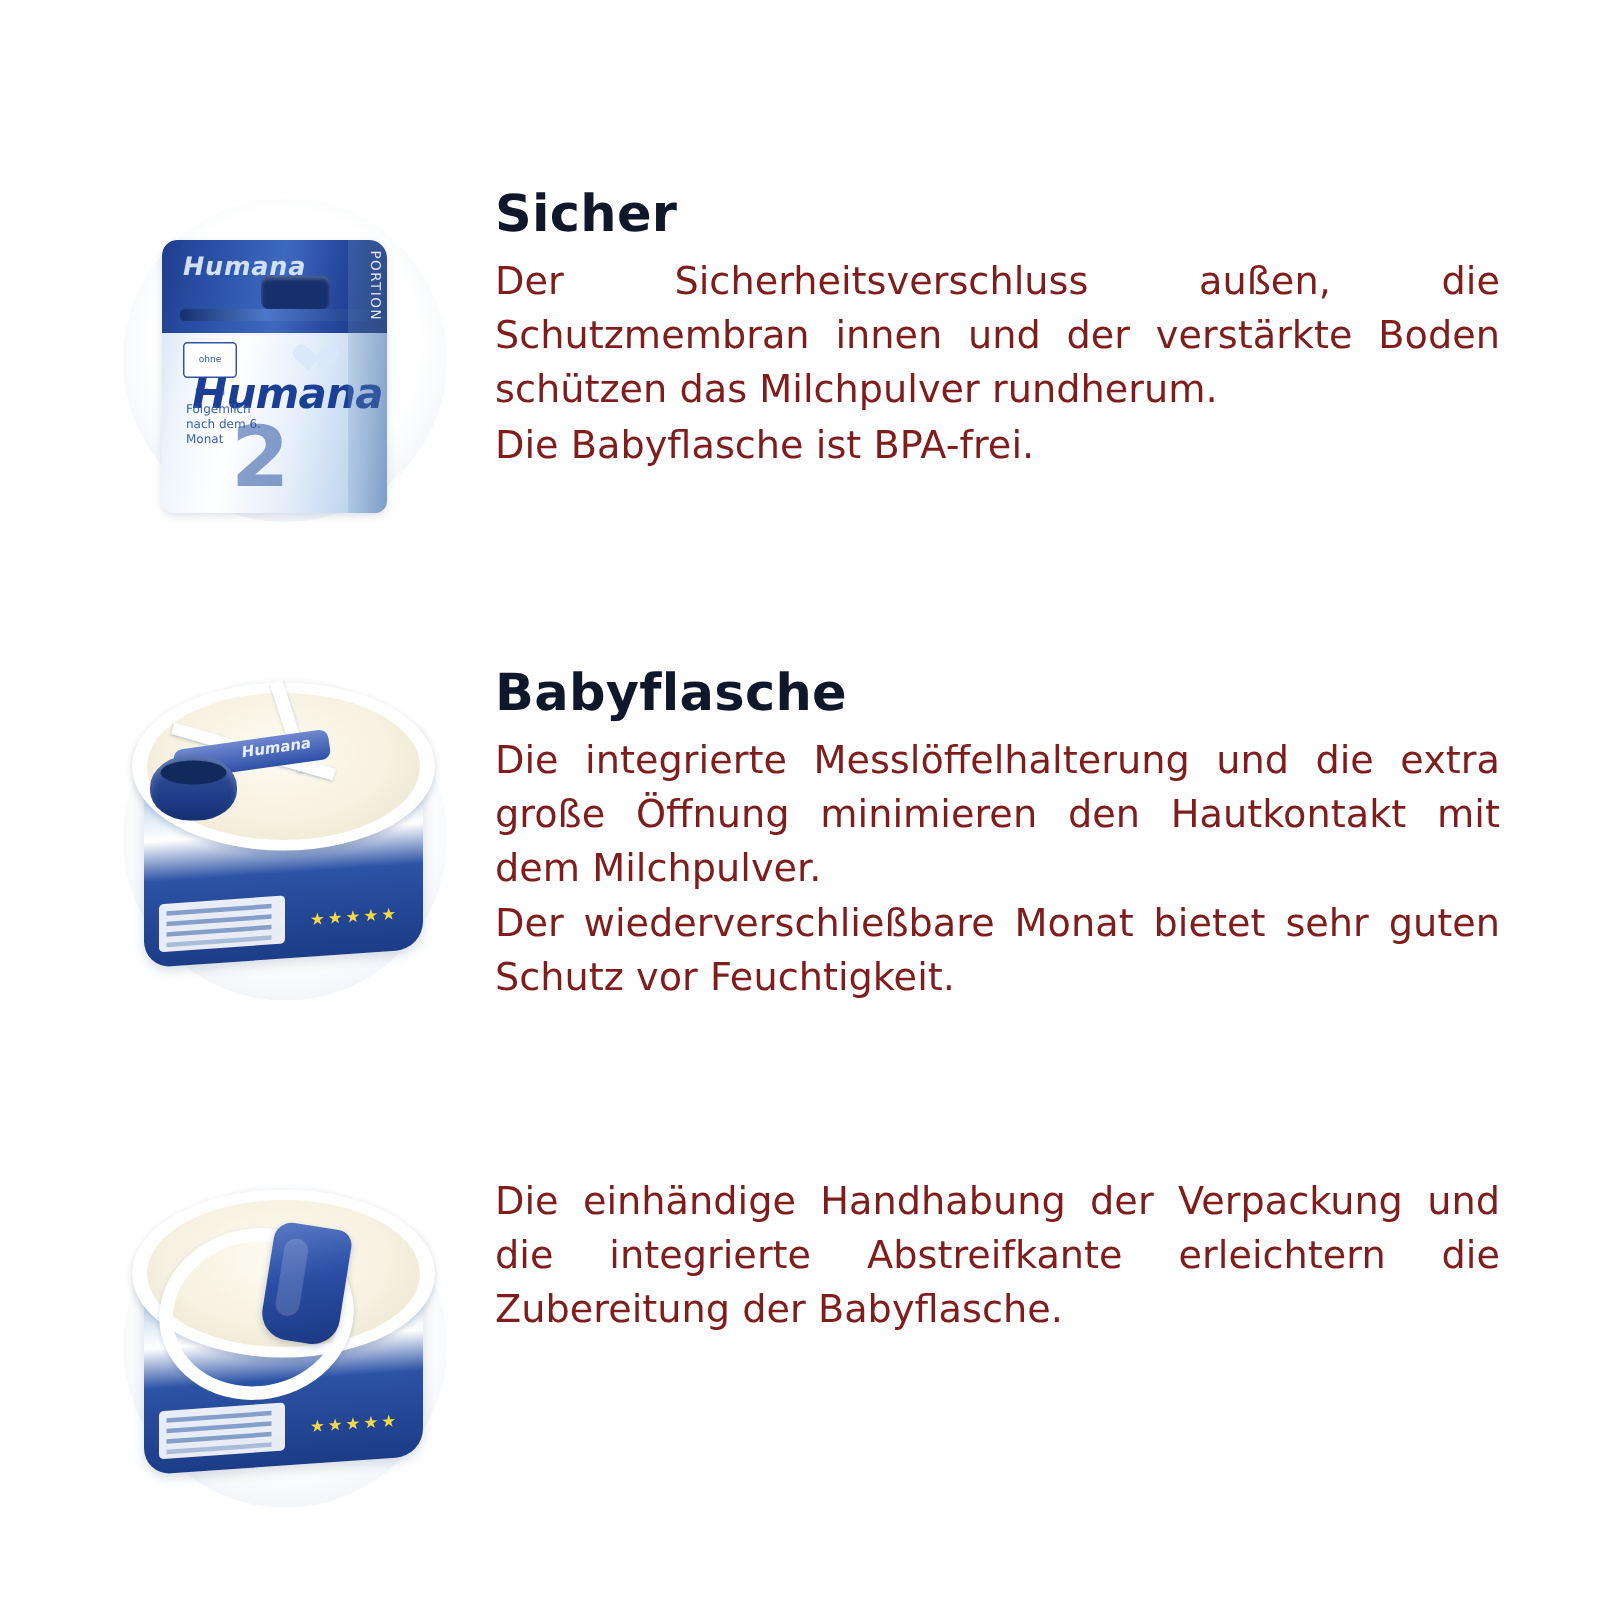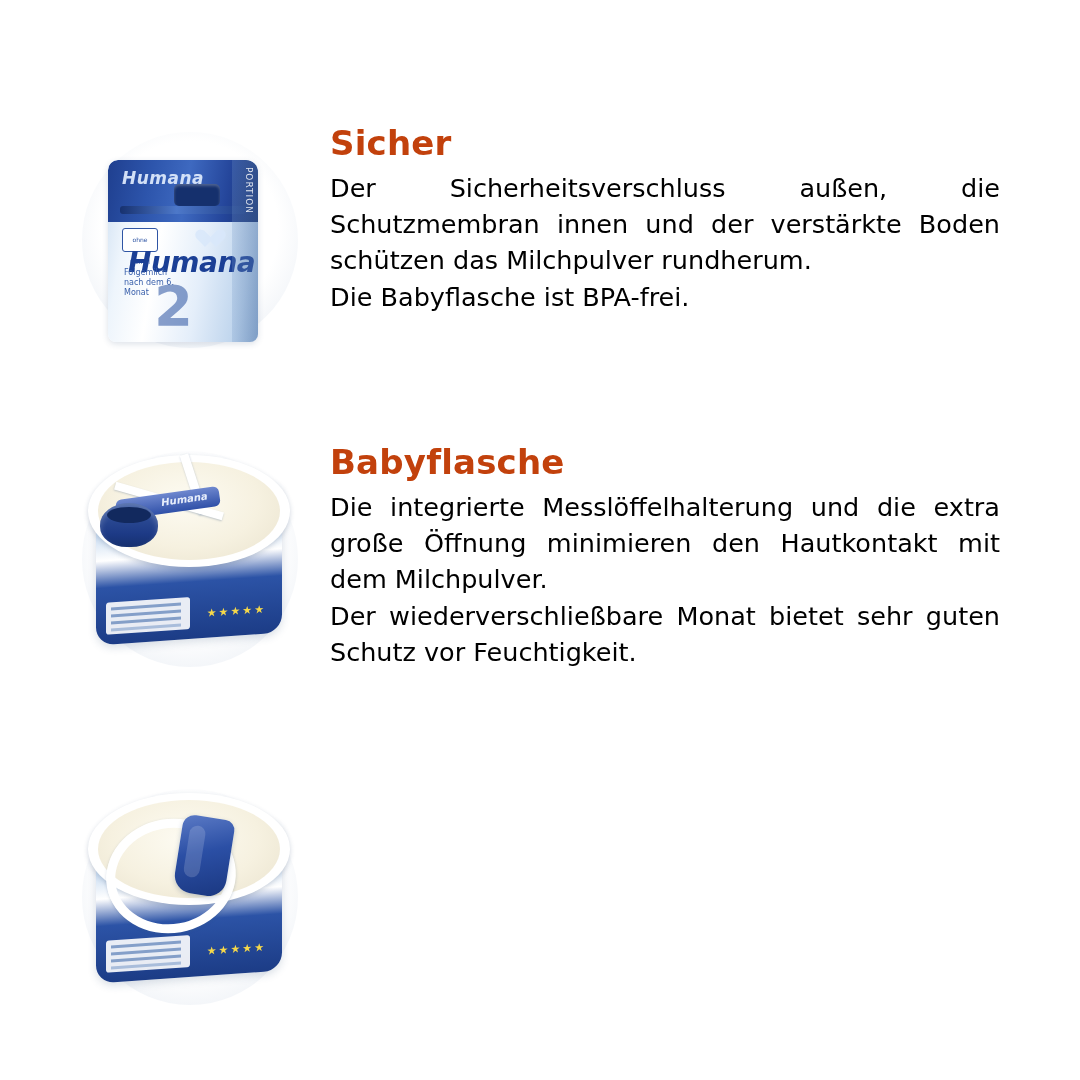--- a/index.html
+++ b/index.html
@@ -36,30 +36,30 @@
     height: 250px;
     margin-right: 10px;
   }
 
   .feature-text {
     padding-top: 8px;
     width: 670px;
   }
 
   .feature-title {
-    color: #c2410c;
+    color: #0f172a;
     font-size: 34px;
     font-weight: bold;
     letter-spacing: 0.2px;
     line-height: 1.0;
     margin: 0 0 10px 0;
   }
 
   .feature-body {
-    color: #000000;
+    color: #7f1d1d;
     font-size: 25.5px;
     line-height: 1.42;
     text-align: justify;
     margin: 0;
   }
   .feature-body .line-last {
     text-align: left;
   }
   .para {
     margin: 0;
@@ -465,16 +465,19 @@
           <div class="open-label"></div>
           <div class="open-stars">★★★★★</div>
         </div>
         <div class="open-rim"></div>
         <div class="open-powder"></div>
         <div class="heart-edge"></div>
         <div class="scraper-clip"></div>
       </div>
     </div>
     <div class="feature-text">
+      <div class="feature-body">
+        <p class="para">Die einhändige Handhabung der Verpackung und die integrierte Abstreifkante erleichtern die Zubereitung der Babyflasche.</p>
+      </div>
     </div>
   </section>
 
 </div>
 
 </body></html>

